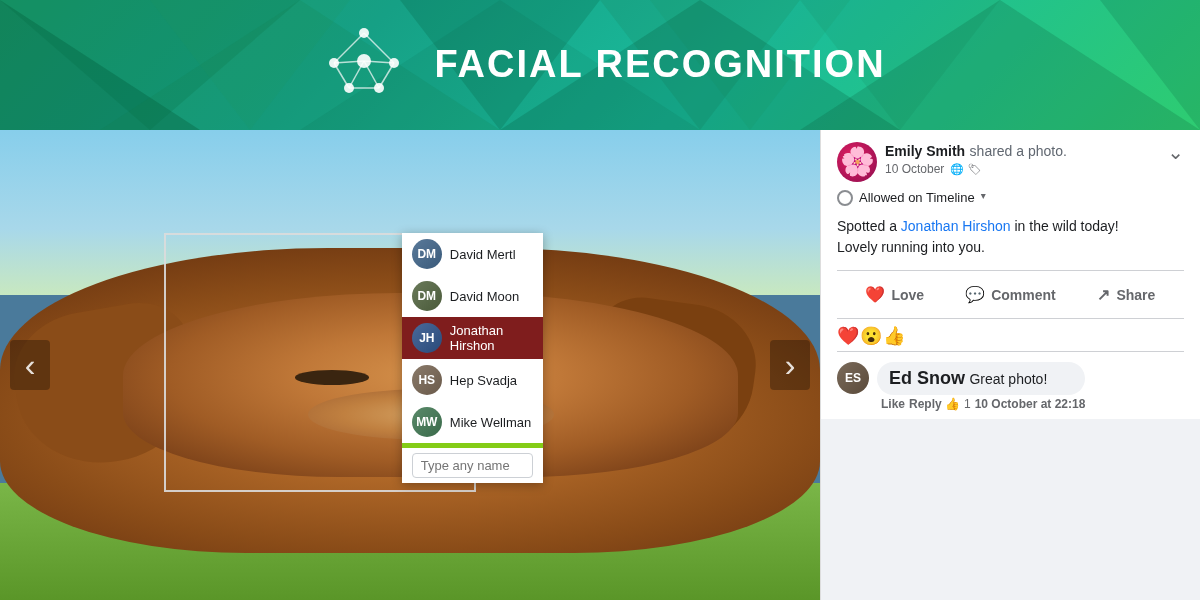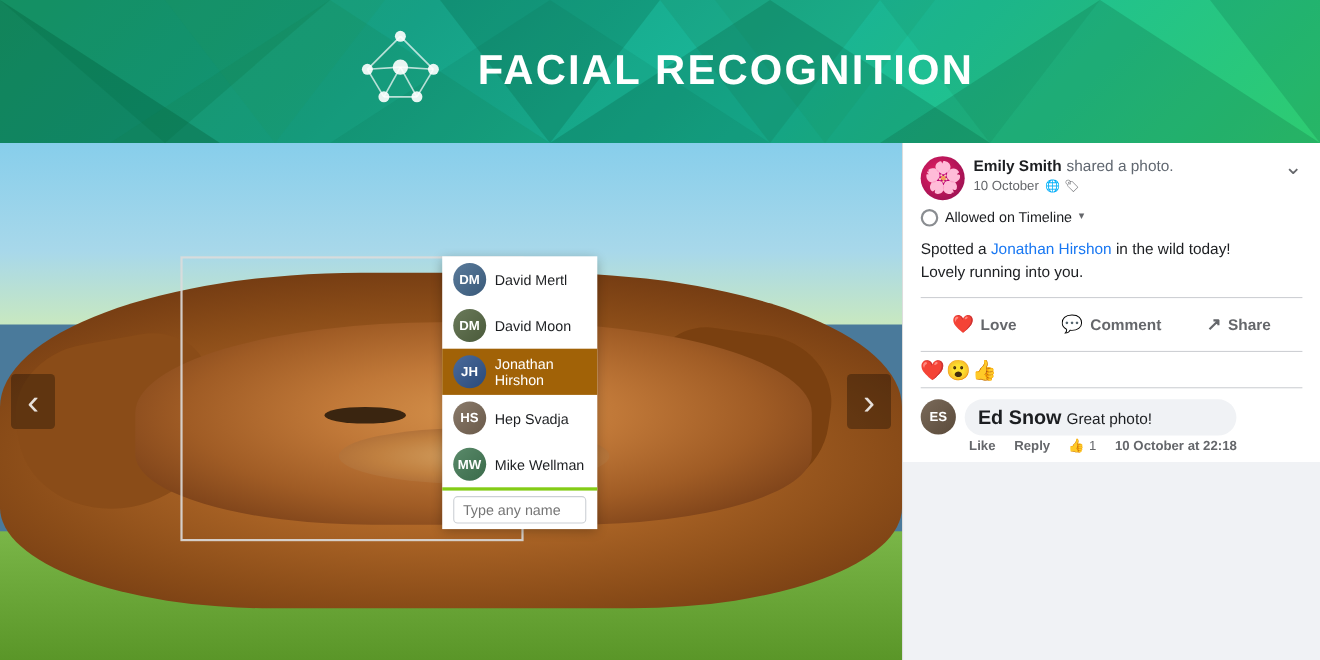--- a/index.html
+++ b/index.html
@@ -186,41 +186,41 @@
       box-shadow: 0 2px 10px rgba(0,0,0,0.3);
     }
     .person-item {
       display: flex;
       align-items: center;
       padding: 6px 10px;
       cursor: pointer;
       gap: 8px;
     }
     .person-item.selected {
-      background: #a16207;
+      background: #7f1d1d;
     }
     .person-item.selected .person-name {
       color: white;
     }
     .person-avatar {
       width: 30px;
       height: 30px;
       border-radius: 50%;
       overflow: hidden;
       flex-shrink: 0;
       background: #ccc;
     }
     .person-name {
       font-size: 13px;
       color: #1c1e21;
       font-weight: 400;
     }
     .person-input {
       padding: 5px 10px;
-      border-top: 3px solid #84cc16;
+      border-top: 5px solid #84cc16;
     }
     .person-input input {
       width: 100%;
       border: 1px solid #ccd0d5;
       border-radius: 4px;
       padding: 4px 8px;
       font-size: 13px;
       color: #8a8d91;
       outline: none;
     }
@@ -431,21 +431,21 @@
       font-size: 18px;
       font-weight: 700;
       color: #1c1e21;
     }
     .fb-comment-text {
       font-size: 14px;
       color: #1c1e21;
     }
     .fb-comment-meta {
       display: flex;
-      gap: 17px;
+      gap: 4px;
       margin-top: 2px;
       margin-left: 4px;
       align-items: center;
     }
     .fb-comment-meta-link {
       font-size: 12px;
       color: #65676b;
       cursor: pointer;
       font-weight: 600;
     }

